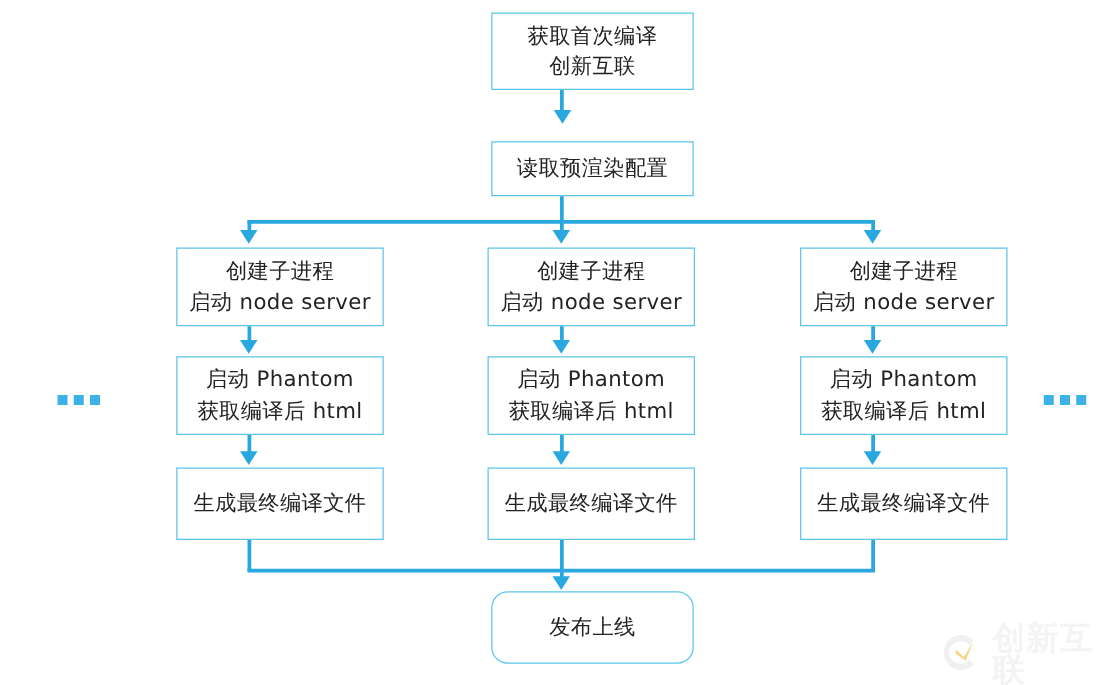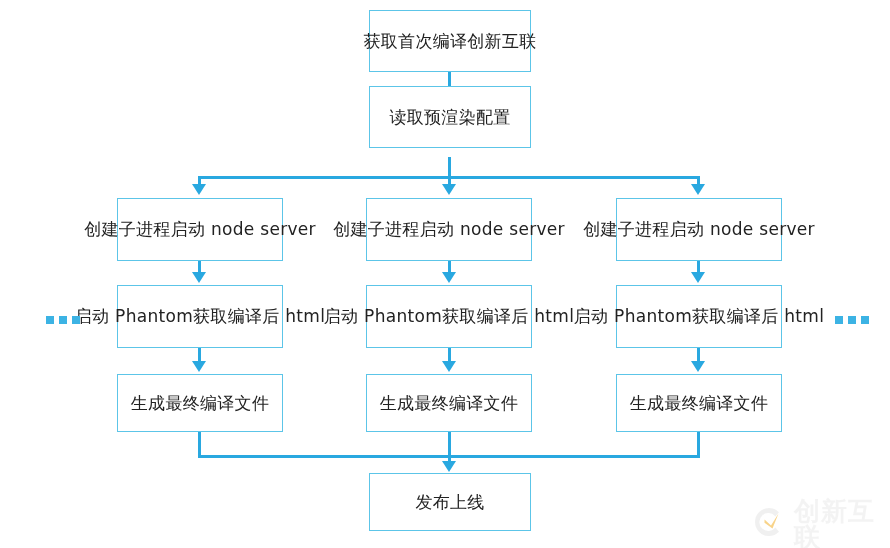--- a/index.html
+++ b/index.html
@@ -16,29 +16,30 @@
     height: 548px;
     background: #ffffff;
     overflow: hidden;
   }
   .node {
     position: absolute;
     box-sizing: border-box;
     border: 1px solid #5cc5e8;
     background: #ffffff;
     display: flex;
-    flex-direction: row;
+    flex-direction: column;
     align-items: center;
     justify-content: center;
     color: #222222;
     font-size: 17px;
     line-height: 1.42;
     letter-spacing: 0.3px;
     text-align: center;
     white-space: nowrap;
+    margin-left: 24px;
   }
   .node .ln { display: block; }
   
   .vline {
     position: absolute;
     background: #29a8e0;
     width: 3px;
   }
   .hline {
     position: absolute;
@@ -90,21 +91,21 @@
 <div id="canvas">
 
   <div class="node" style="left:369px; top:10px; width:162px; height:62px;">
     <span class="ln">获取首次编译</span>
     <span class="ln">创新互联</span>
   </div>
 
   <div class="vline" style="left:448px; top:72px; height:20px;"></div>
   <div class="arrowhead" style="left:443px; top:88px;"></div>
 
-  <div class="node" style="left:369px; top:86px; width:162px; height:62px;text-align:right;">
+  <div class="node" style="left:369px; top:113px; width:162px; height:44px;text-align:right;">
     <span class="ln">读取预渲染配置</span>
   </div>
 
   <div class="vline" style="left:448px; top:157px; height:21px;"></div>
   <div class="hline" style="left:198px; top:176px; width:502px;"></div>
   <div class="vline" style="left:198px; top:176px; height:9px;"></div>
   <div class="vline" style="left:448px; top:176px; height:9px;"></div>
   <div class="vline" style="left:697px; top:176px; height:9px;"></div>
   <div class="arrowhead" style="left:192px; top:184px;"></div>
   <div class="arrowhead" style="left:442px; top:184px;"></div>
@@ -163,21 +164,21 @@
   <div class="node" style="left:616px; top:374px; width:166px; height:58px;">
     <span class="ln">生成最终编译文件</span>
   </div>
 
   <div class="vline" style="left:198px; top:432px; height:25px;"></div>
   <div class="vline" style="left:697px; top:432px; height:25px;"></div>
   <div class="hline" style="left:198px; top:455px; width:502px;"></div>
   <div class="vline" style="left:448px; top:432px; height:31px;"></div>
   <div class="arrowhead" style="left:442px; top:461px;"></div>
 
-  <div class="node" style="left:369px; top:473px; width:162px; height:58px;">
+  <div class="node" style="left:369px; top:473px; width:162px; height:58px;border-radius:13px;">
     <span class="ln">发布上线</span>
   </div>
 
   <div class="ellipsis" style="left:46px; top:316px;">
     <span></span>
     <span></span>
     <span></span>
   </div>
   <div class="ellipsis" style="left:835px; top:316px;">
     <span></span>

